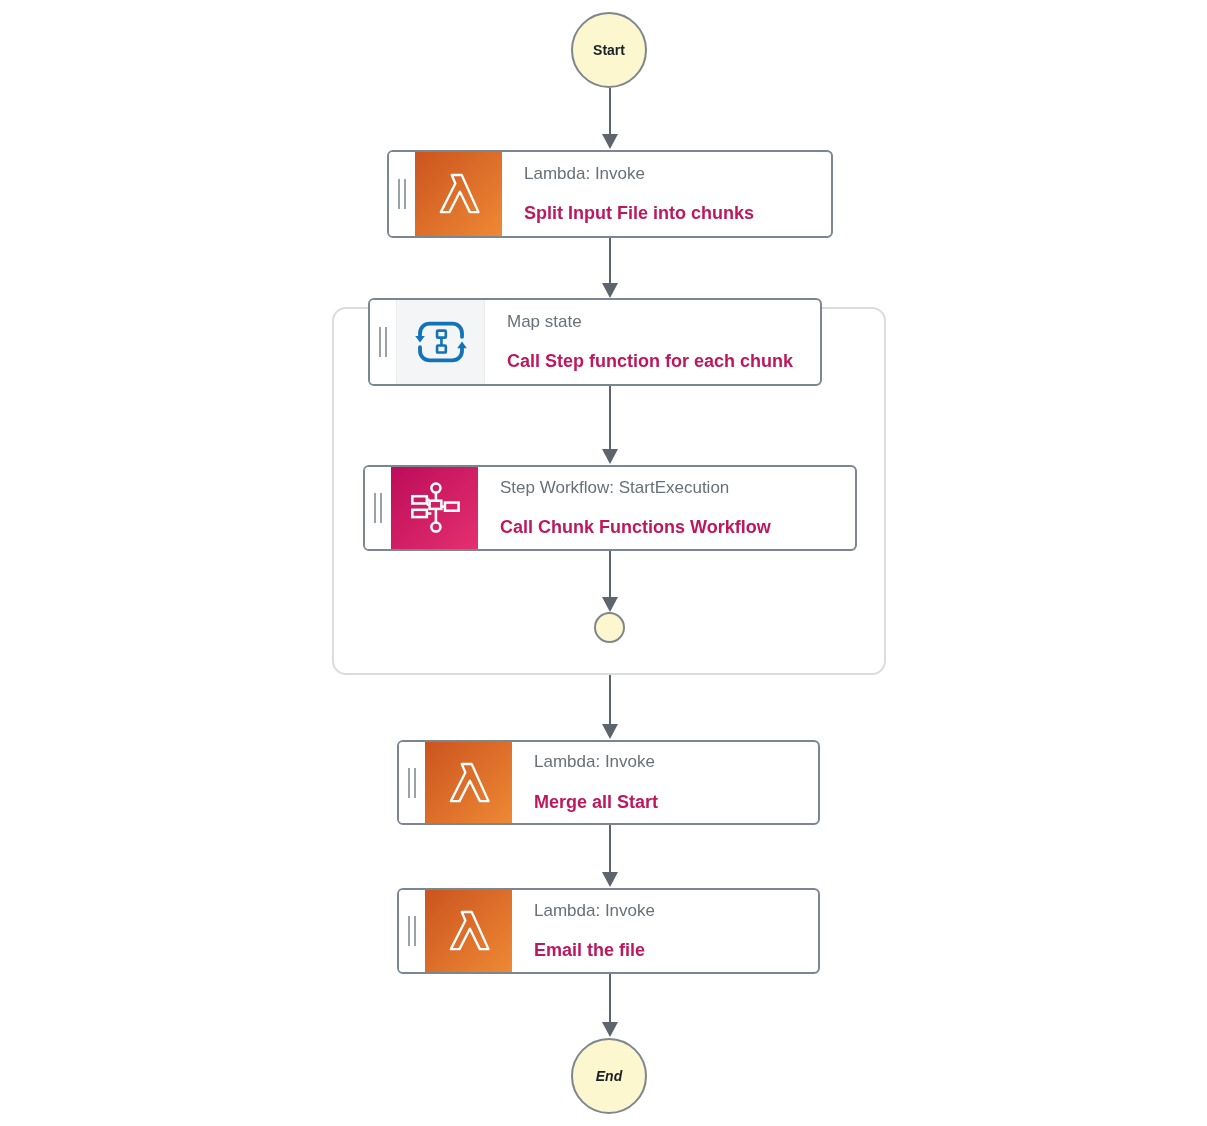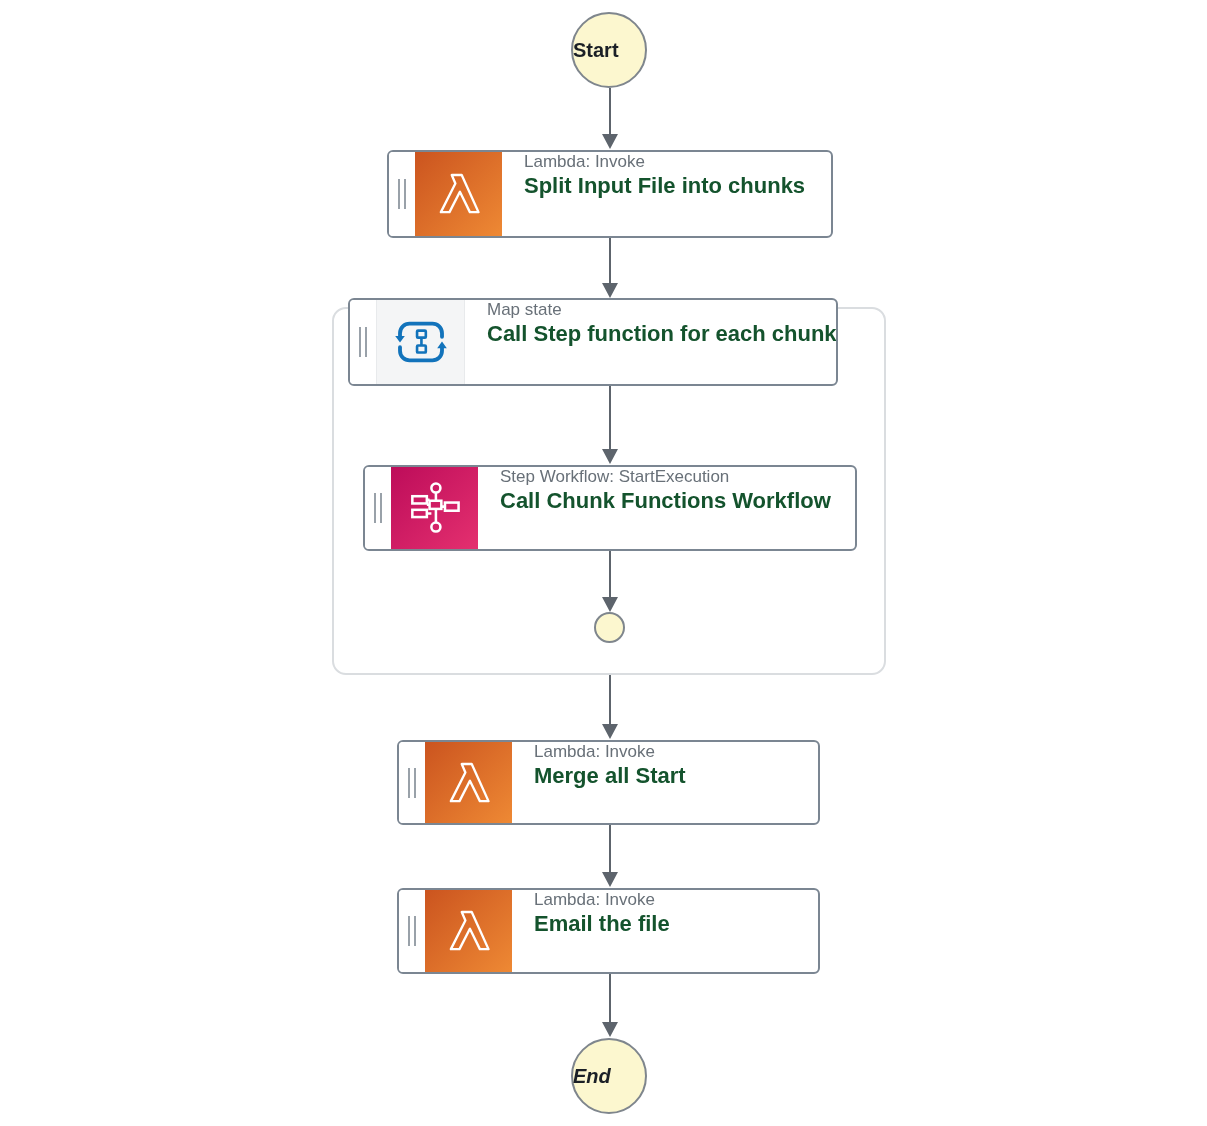--- a/index.html
+++ b/index.html
@@ -20,21 +20,22 @@
   .terminal-circle {
     position: absolute;
     width: 76px;
     height: 76px;
     border-radius: 50%;
     background: #fcf7cf;
     border: 2px solid #7f868d;
     box-sizing: border-box;
     display: flex;
     align-items: center;
-    font-size: 20px;
+    justify-content: center;
+    font-size: 14px;
     font-weight: 600;
     color: #1b2026;
   }
   #node-start { left: 571px; top: 12px; }
   #node-end   { left: 571px; top: 1038px; font-style: italic; }
 
   .iterator-end-circle {
     position: absolute;
     left: 594px; top: 612px;
     width: 31px; height: 31px;
@@ -86,21 +87,21 @@
     position: absolute;
     display: flex;
     align-items: stretch;
     background: #ffffff;
     border: 2px solid #7b8692;
     border-radius: 6px;
     box-sizing: border-box;
     overflow: hidden;
   }
   #node-split { left: 387px; top: 150px; width: 446px; height: 88px; }
-  #node-map   { left: 348px; top: 298px; width: 490px; height: 88px; }
+  #node-map   { left: 368px; top: 298px; width: 454px; height: 88px; }
   #node-chunk { left: 363px; top: 465px; width: 494px; height: 86px; }
   #node-merge { left: 397px; top: 740px; width: 423px; height: 85px; }
   #node-email { left: 397px; top: 888px; width: 423px; height: 86px; }
 
   .drag-strip {
     width: 26px;
     flex: 0 0 26px;
     background: #ffffff;
     display: flex;
     align-items: center;
@@ -122,35 +123,36 @@
   }
   .icon-tile svg { width: 58px; height: 58px; }
   .tile-lambda { background: linear-gradient(135deg, #cb541f 0%, #ee8934 100%); }
   .tile-sfn    { background: linear-gradient(135deg, #bd0c5a 0%, #e4306f 100%); }
   .tile-map    { background: #f4f5f6; border-right: 1px solid #e8eaec; border-left: 1px solid #e8eaec; }
   .tile-map svg { width: 56px; height: 56px; }
 
   .task-text {
     display: flex;
     flex-direction: column;
+    justify-content: center;
     padding-left: 22px;
     padding-right: 12px;
-    gap: 1px;
+    gap: 20px;
     min-width: 0;
   }
   .task-service {
     font-size: 17px;
     color: #687078;
     line-height: 1.15;
     white-space: nowrap;
   }
   .task-title {
-    font-size: 22px;
+    font-size: 18px;
     font-weight: 700;
-    color: #14532d;
+    color: #be185d;
     line-height: 1.15;
     white-space: nowrap;
   }
 </style>
 </head>
 <body>
 
 <div class="canvas">
 
   <div class="terminal-circle" id="node-start">

